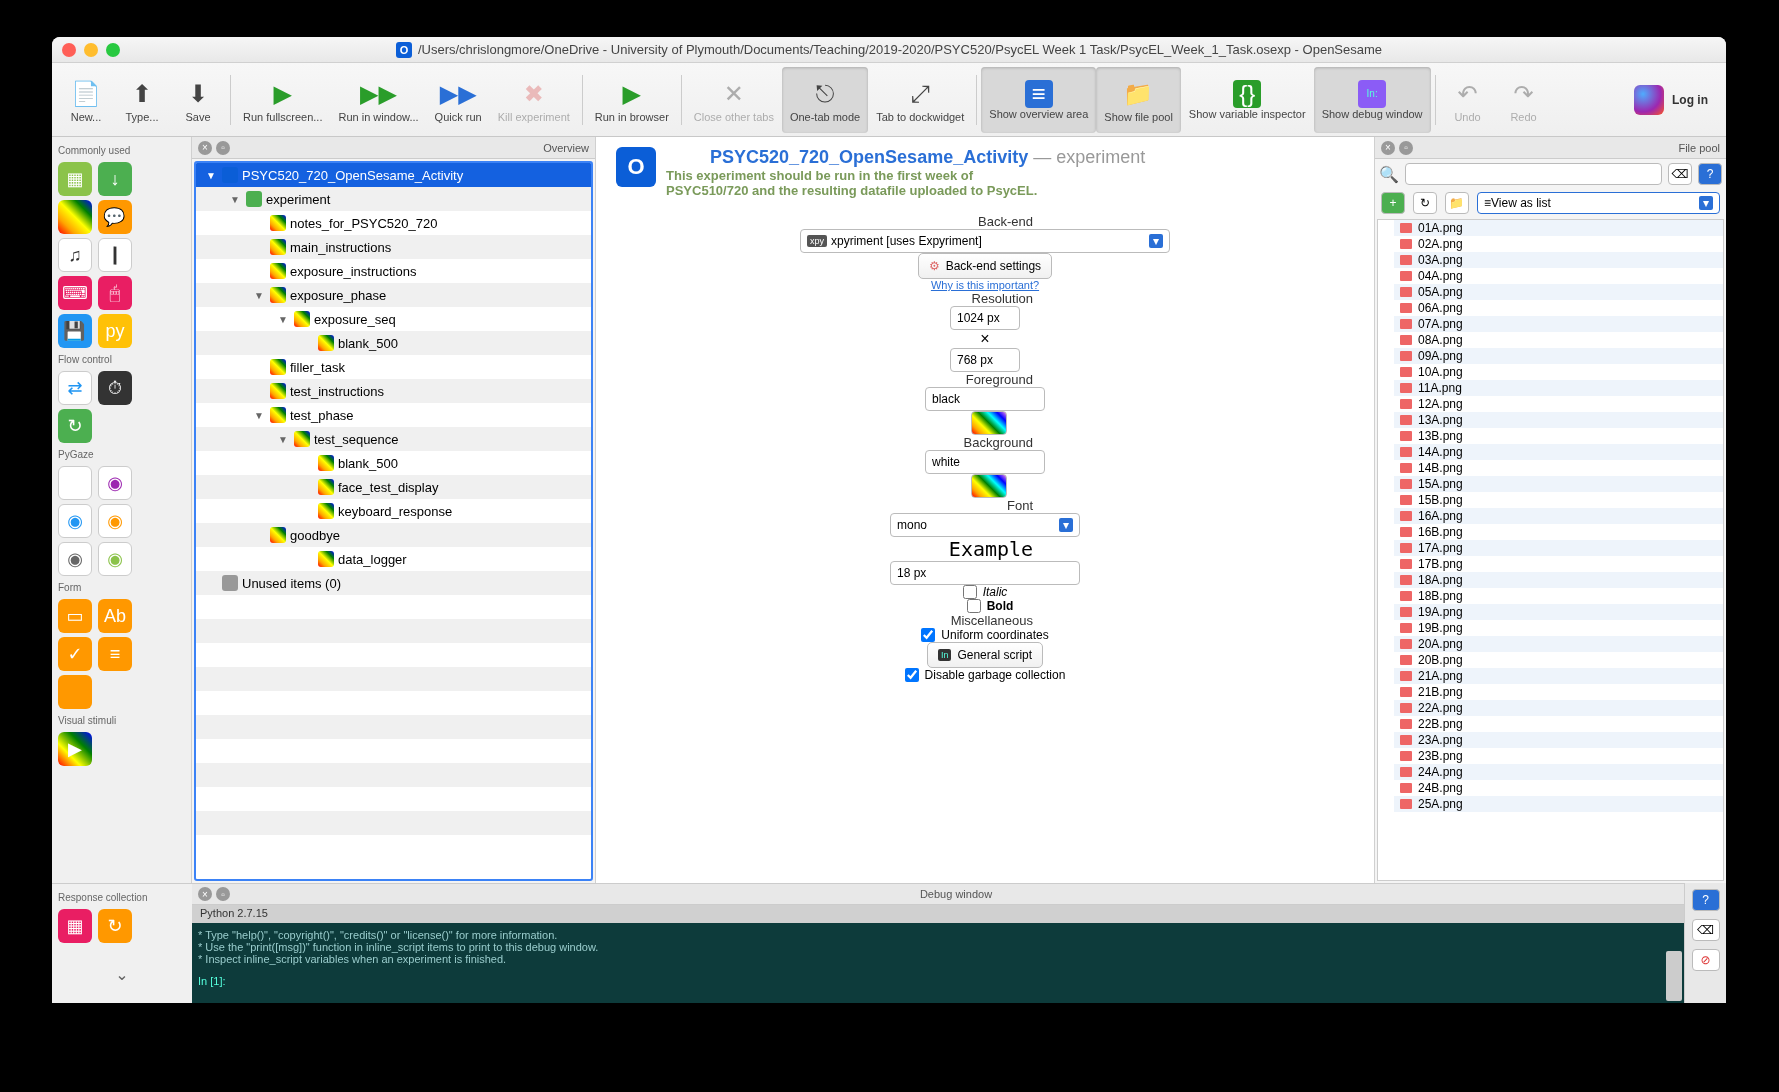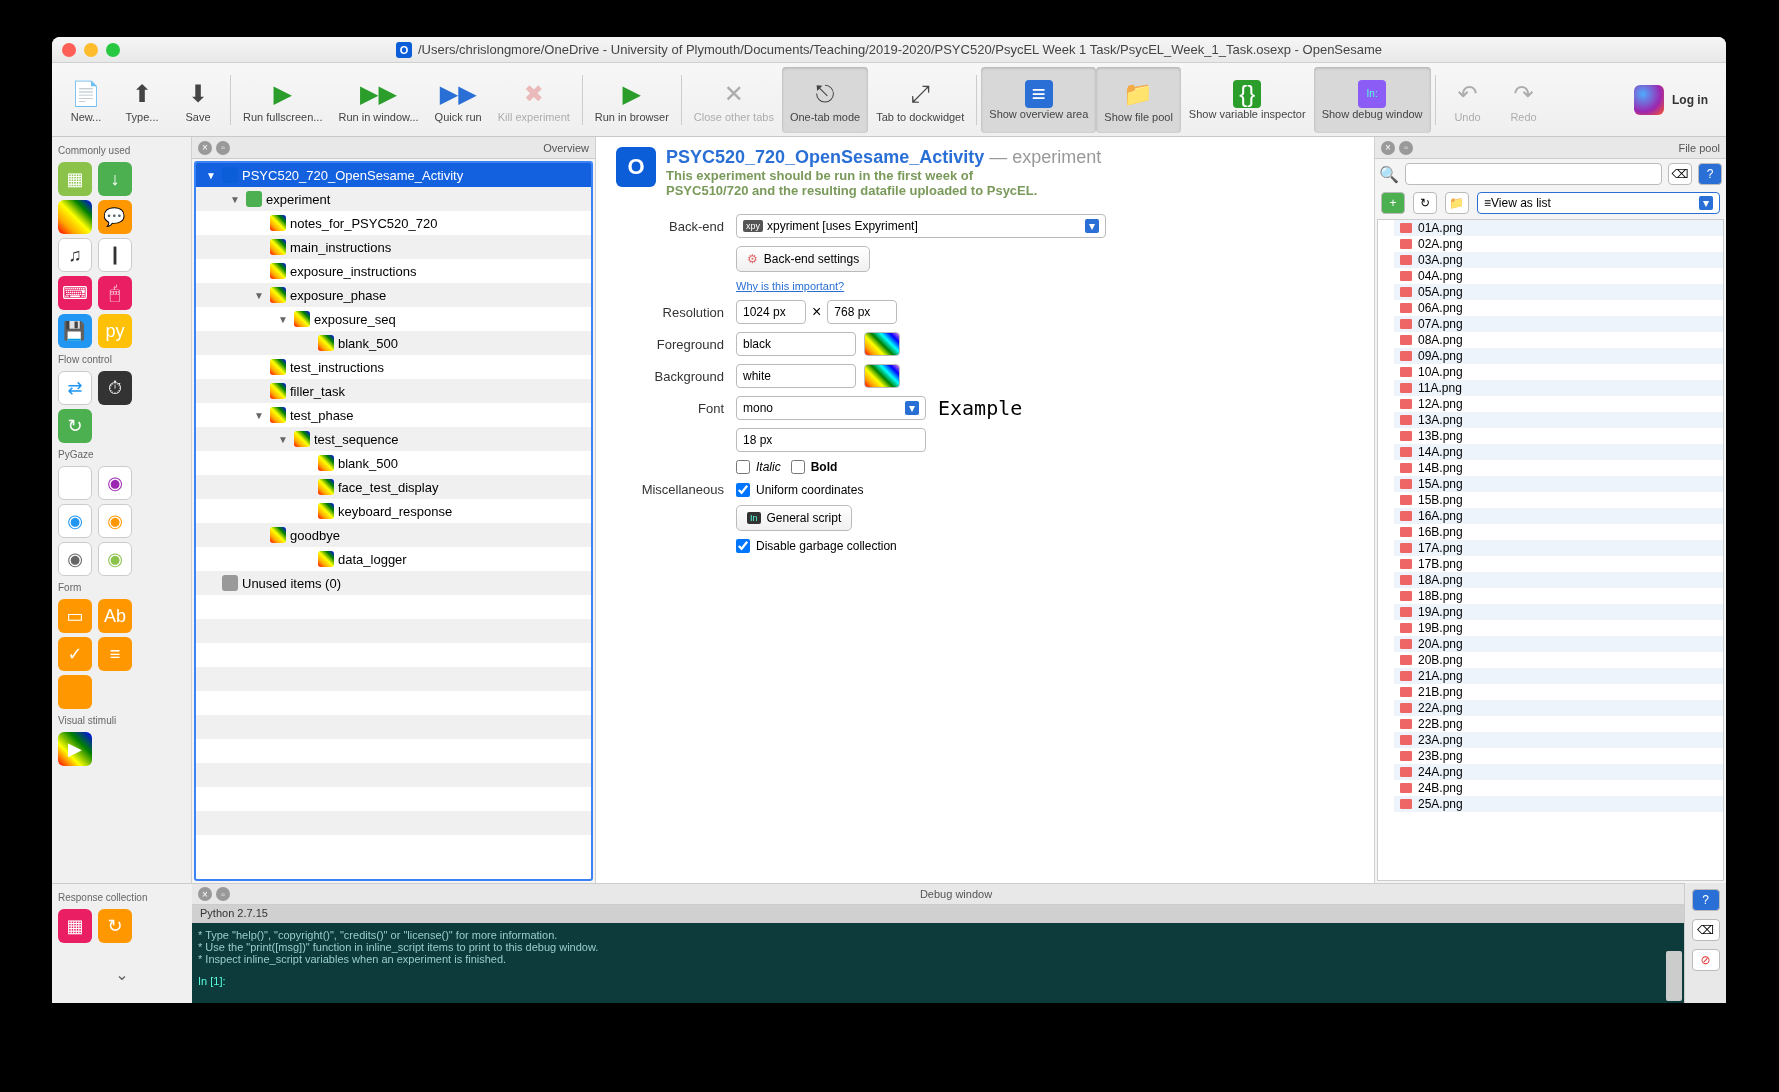--- a/index.html
+++ b/index.html
@@ -35,25 +35,25 @@
 .tree-row{height:24px;display:flex;align-items:center;padding-left:6px;gap:4px;}
 .tree-row:nth-child(even){background:#f0f0f0;}
 .tree-row.sel{background:#1461e0;color:#fff;}
 .tree-row .arr{width:12px;font-size:10px;color:#666;}
 .tree-row.sel .arr{color:#fff;}
 .tree-row .ii{width:16px;height:16px;border-radius:3px;}
 
 .content { flex:1; background:#fff; padding:10px 20px; overflow-y:auto;}
 .ct-head{display:flex;gap:10px;}
 .ct-head .big-ic{width:40px;height:40px;background:#0b5ed7;border-radius:6px;color:#fff;font-size:22px;font-weight:bold;display:flex;align-items:center;justify-content:center;}
-.ct-title{font-size:18px;color:#2a6fd6;font-weight:600;}
+.ct-title{font-size:18px;color:#2a6fd6;font-weight:600;margin-left:44px;}
 .ct-title .suf{color:#999;font-weight:400;}
 .ct-desc{font-size:13px;color:#7a9a5a;font-weight:600;max-width:380px;}
 .form{margin-top:16px;}
-.frow{display:flex;align-items:center;margin-bottom:8px;}
+.frow{display:flex;align-items:center;margin-bottom:0;flex-direction:column;}
 .frow .lbl{width:120px;text-align:right;font-size:13px;color:#333;padding-right:12px;}
 .frow .sel{height:24px;border:1px solid #bbb;border-radius:4px;padding:0 6px;font-size:12px;background:#fff;display:flex;align-items:center;}
 .frow input[type=text]{height:24px;border:1px solid #bbb;border-radius:4px;padding:0 6px;font-size:12px;}
 .frow .btn{height:26px;border:1px solid #bbb;border-radius:5px;padding:0 10px;font-size:12px;background:linear-gradient(#fff,#f0f0f0);display:flex;align-items:center;gap:6px;}
 .link{color:#2a6fd6;font-size:11px;text-decoration:underline;}
 .colorbox{width:36px;height:24px;border:1px solid #bbb;border-radius:4px;background:linear-gradient(45deg,red,orange,yellow,green,cyan,blue,violet);}
 .cb{display:flex;align-items:center;gap:6px;font-size:12px;}
 .cb input{width:14px;height:14px;}
 .example{font-size:20px;font-family:monospace;margin-left:12px;}
 
@@ -290,27 +290,27 @@
           <div class="tree-row">
             <span style="width: 96px; display: inline-block;"></span>
             <span class="arr"></span>
             <span class="ii" style="background: linear-gradient(45deg, red, orange, yellow, green, blue);"></span>
             <span>blank_500</span>
           </div>
           <div class="tree-row">
             <span style="width: 48px; display: inline-block;"></span>
             <span class="arr"></span>
             <span class="ii" style="background: linear-gradient(45deg, red, orange, yellow, green, blue);"></span>
+            <span>filler_task</span>
+          </div>
+          <div class="tree-row">
+            <span style="width: 48px; display: inline-block;"></span>
+            <span class="arr"></span>
+            <span class="ii" style="background: linear-gradient(45deg, red, orange, yellow, green, blue);"></span>
             <span>test_instructions</span>
-          </div>
-          <div class="tree-row">
-            <span style="width: 48px; display: inline-block;"></span>
-            <span class="arr"></span>
-            <span class="ii" style="background: linear-gradient(45deg, red, orange, yellow, green, blue);"></span>
-            <span>filler_task</span>
           </div>
           <div class="tree-row">
             <span style="width: 48px; display: inline-block;"></span>
             <span class="arr">▼</span>
             <span class="ii" style="background: linear-gradient(45deg, red, orange, yellow, green, blue);"></span>
             <span>test_phase</span>
           </div>
           <div class="tree-row">
             <span style="width: 72px; display: inline-block;"></span>
             <span class="arr">▼</span>

